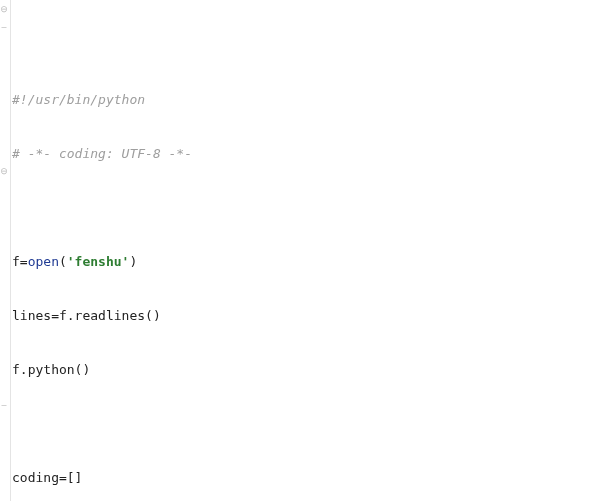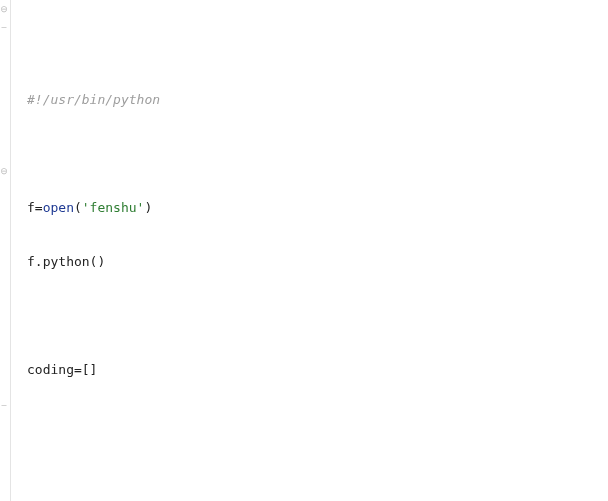--- a/index.html
+++ b/index.html
@@ -36,42 +36,44 @@
     font-size: 9px;
     line-height: 10px;
     font-family: sans-serif;
   }
   .code {
     margin-left: 12px;
     padding-top: 1px;
   }
   .line {
     height: 18px;
-    padding-left: 15px;
+    padding-left: 0;
   }
   .cmt   { color: #9e9e9e; font-style: italic; }
   .btn_fn{ color: #1f3a93; }
-  .str   { color: #2e7d32; font-weight: normal; }
+  .str   { color: #2e7d32; font-weight: bold; }
   .ident { color: #222222; }
   .punct { color: #222222; }
 </style>
 </head>
 <body>
 
 <div class="editor">
   <div class="gutter">
     <div class="foldmark" style="top:4px;">⊖</div>
     <div class="foldmark" style="top:22px;">–</div>
     <div class="foldmark" style="top:166px;">⊖</div>
     <div class="foldmark" style="top:400px;">–</div>
   </div>
   <div class="code">
     <div class="line"><span class="cmt">#!/usr/bin/python</span></div>
+    <div class="line"><span class="cmt"># -*- coding: UTF-8 -*-</span></div>
     <div class="line"><span></span></div>
     <div class="line"><span class="ident">f=</span><span class="btn_fn">open</span><span class="punct">(</span><span class="str">'fenshu'</span><span class="punct">)</span></div>
+    <div class="line"><span class="ident">lines=f.readlines()</span></div>
     <div class="line"><span class="ident">f.python()</span></div>
     <div class="line"><span></span></div>
     <div class="line"><span class="ident">coding=[]</span></div>
     
     
     
     
     
     
     

